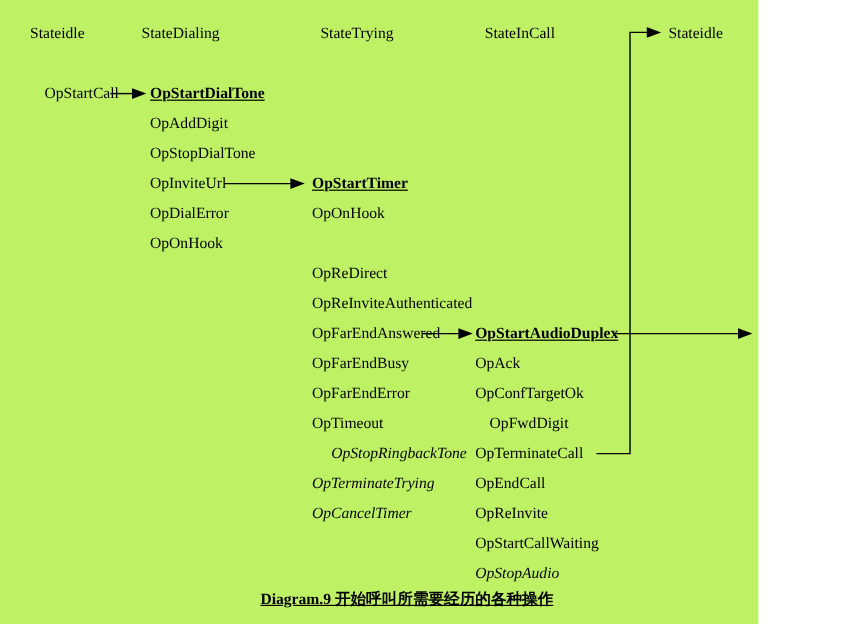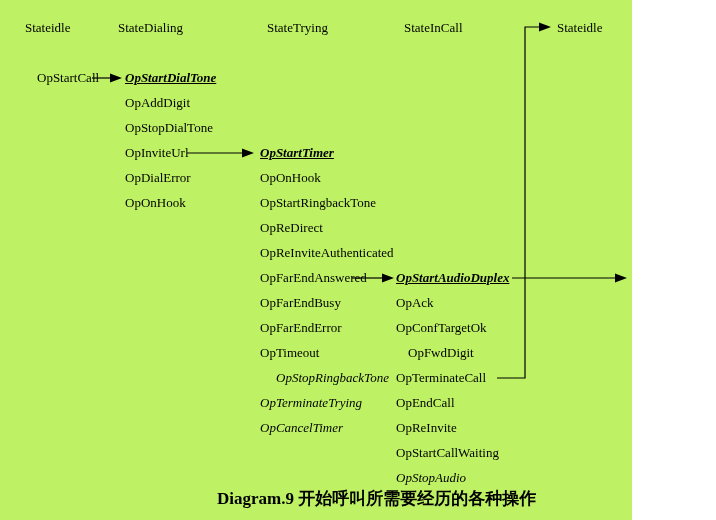--- a/index.html
+++ b/index.html
@@ -26,33 +26,33 @@
   }
   .state-label, .op, .result-label {
     position: absolute;
     font-size: 13px;
     line-height: 14px;
     white-space: nowrap;
   }
   .bu {
     font-weight: bold;
     text-decoration: underline;
-    font-style: italic;
   }
   .it {
     font-style: italic;
   }
   .caption {
     position: absolute;
     left: 217px;
     top: 491px;
-    font-size: 17px;
+    font-size: 13px;
     line-height: 15px;
     font-weight: bold;
     white-space: nowrap;
+    text-decoration: underline;
   }
 </style>
 </head>
 <body>
 
 <div class="canvas">
 
   <svg class="connectors" viewBox="0 0 716 520" xmlns="http://www.w3.org/2000/svg">
     <g>
       <line x1="92" y1="78" x2="112" y2="78" stroke="#000000" stroke-width="1.2"></line>
@@ -86,21 +86,20 @@
 
   <div class="op bu" style="left:125px; top:71px">OpStartDialTone</div>
   <div class="op" style="left:125px; top:96px">OpAddDigit</div>
   <div class="op" style="left:125px; top:121px">OpStopDialTone</div>
   <div class="op" style="left:125px; top:146px">OpInviteUrl</div>
   <div class="op" style="left:125px; top:171px">OpDialError</div>
   <div class="op" style="left:125px; top:196px">OpOnHook</div>
 
   <div class="op bu" style="left:260px; top:146px">OpStartTimer</div>
   <div class="op" style="left:260px; top:171px">OpOnHook</div>
-  <div class="op" style="left:260px; top:196px">OpStartRingbackTone</div>
   <div class="op" style="left:260px; top:221px">OpReDirect</div>
   <div class="op" style="left:260px; top:271px">OpFarEndAnswered</div>
   <div class="op" style="left:260px; top:246px">OpReInviteAuthenticated</div>
   <div class="op" style="left:260px; top:296px">OpFarEndBusy</div>
   <div class="op" style="left:260px; top:321px">OpFarEndError</div>
   <div class="op" style="left:260px; top:346px">OpTimeout</div>
   <div class="op it" style="left:276px; top:371px">OpStopRingbackTone</div>
   <div class="op it" style="left:260px; top:396px">OpTerminateTrying</div>
   <div class="op it" style="left:260px; top:421px">OpCancelTimer</div>
 

